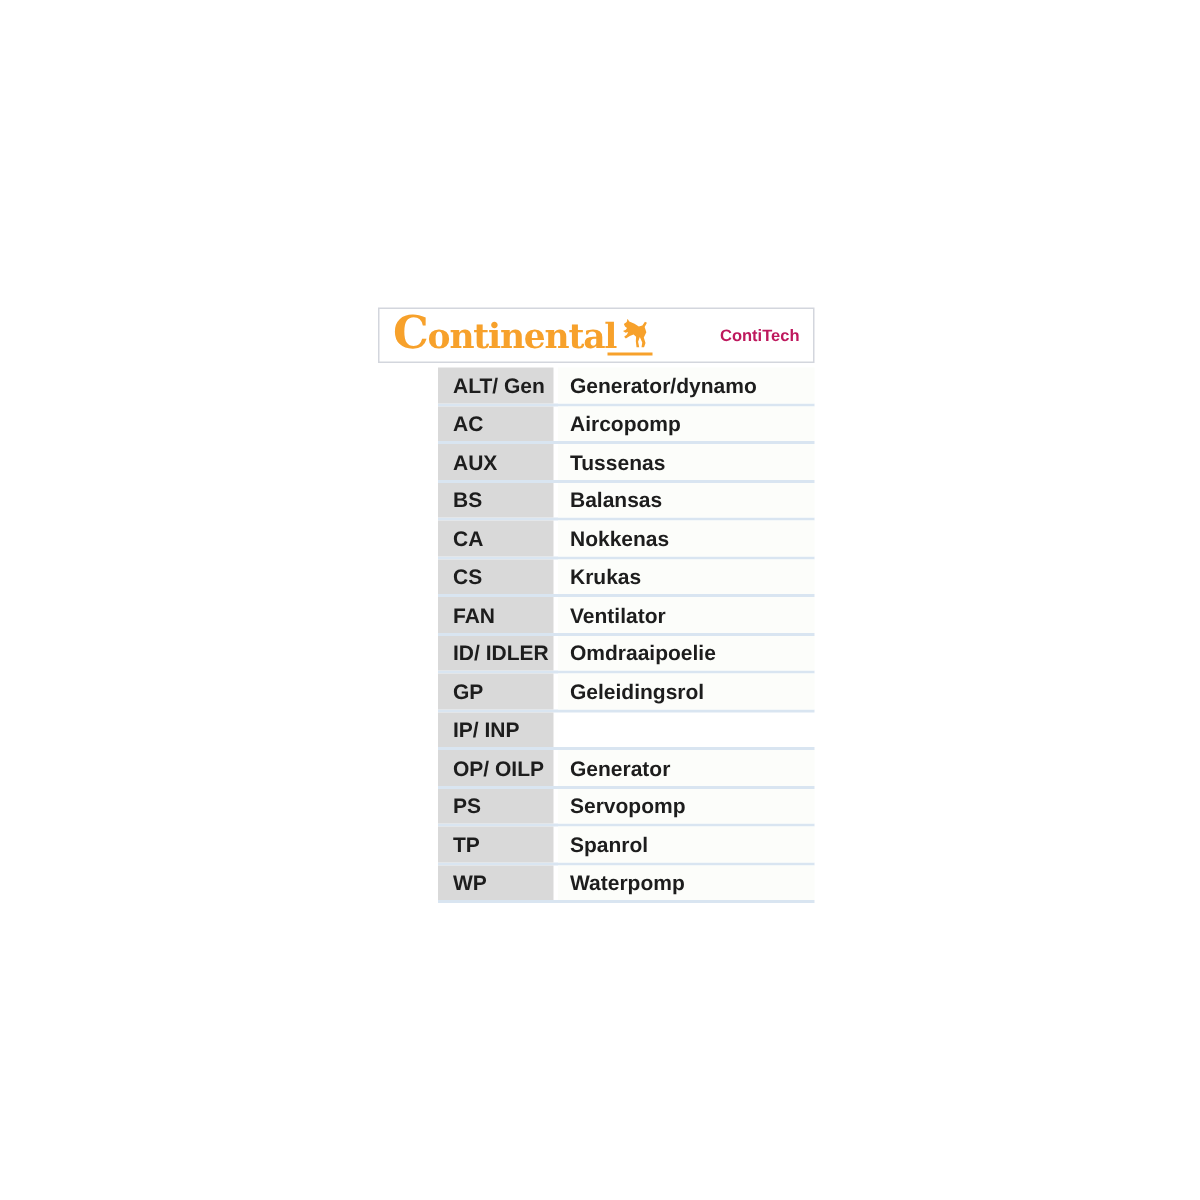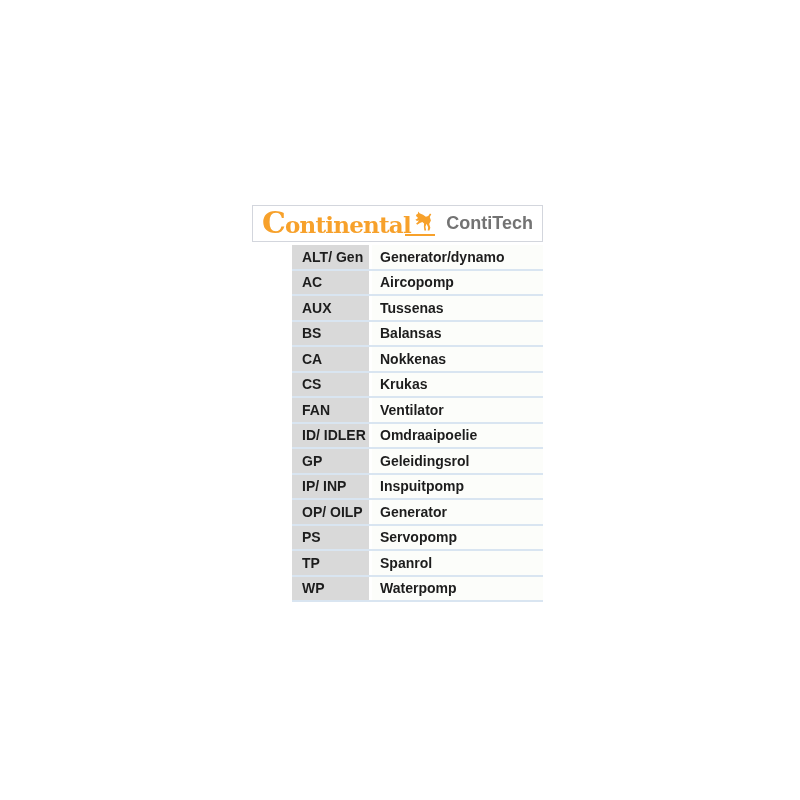--- a/index.html
+++ b/index.html
@@ -28,21 +28,21 @@
     height: 37px;
     background: #ffffff;
     border: 1px solid #d3d6dd;
     display: flex;
     align-items: center;
     justify-content: space-between;
     padding: 0 9px 0 9px;
   }
   .logo {
     display: flex;
-    align-items: flex-start;
+    align-items: center;
     line-height: 1;
   }
   .logo-text {
     display: inline-block;
     font-family: "DejaVu Serif", serif;
     font-weight: bold;
     font-size: 23px;
     letter-spacing: -0.8px;
     color: #f7a12b;
     line-height: 26px;
@@ -64,23 +64,23 @@
   }
   .ground-line {
     position: absolute;
     left: -9px;
     bottom: 0;
     width: 30px;
     height: 2px;
     background: #f7a12b;
   }
   .contitech {
-    font-size: 18px;
+    font-size: 11px;
     font-weight: bold;
-    color: #737373;
+    color: #be185d;
     letter-spacing: 0px;
   }
   .legend-table {
     margin-top: 3px;
     margin-left: 40px;
   }
   .row {
     display: flex;
     height: 23.5px;
     border-bottom: 2px solid #d9e5f1;
@@ -158,21 +158,20 @@
       <div class="row">
         <div class="cell abbr">ID/ IDLER</div>
         <div class="cell desc">Omdraaipoelie</div>
       </div>
       <div class="row">
         <div class="cell abbr">GP</div>
         <div class="cell desc">Geleidingsrol</div>
       </div>
       <div class="row">
         <div class="cell abbr">IP/ INP</div>
-        <div class="cell desc">Inspuitpomp</div>
       </div>
       <div class="row">
         <div class="cell abbr">OP/ OILP</div>
         <div class="cell desc">Generator</div>
       </div>
       <div class="row">
         <div class="cell abbr">PS</div>
         <div class="cell desc">Servopomp</div>
       </div>
       <div class="row">

